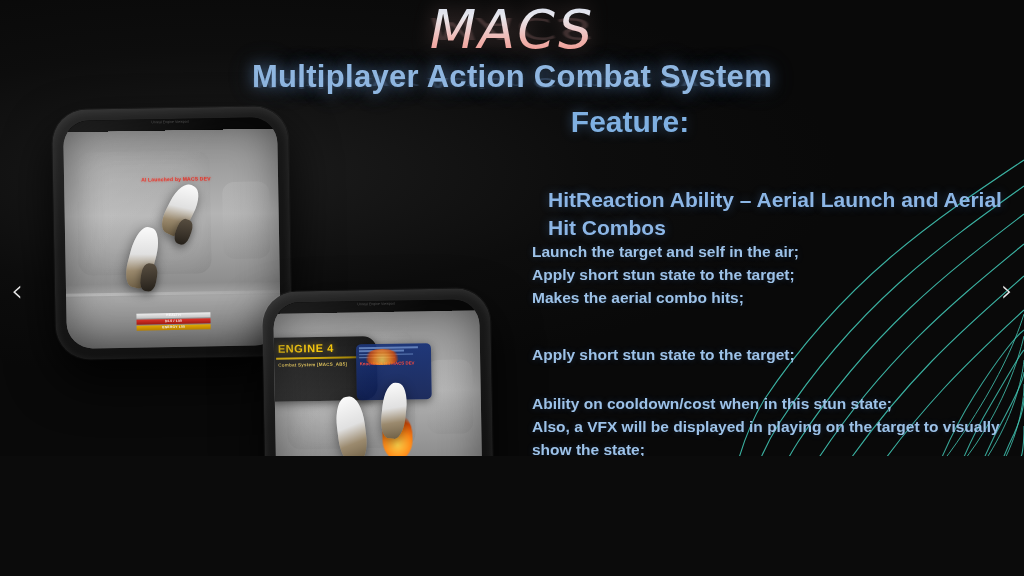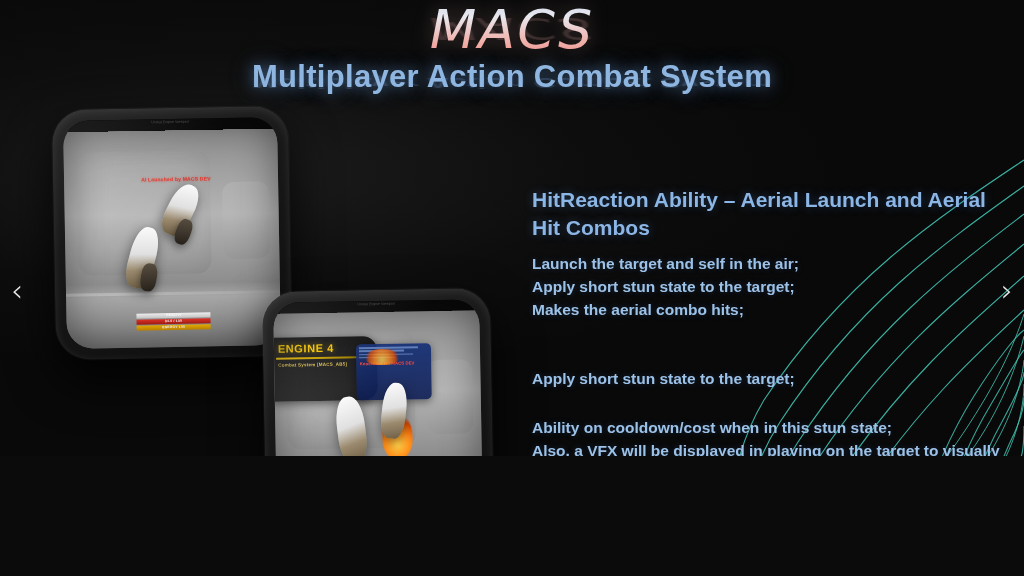--- a/index.html
+++ b/index.html
@@ -82,22 +82,23 @@
 
   
   #content { position:absolute; left:532px; top:186px; width:470px; z-index:5; }
 
   .feature-head {
     font-size:21px;
     font-weight:700;
     color:#8cb6e6;
     line-height:1.32;
     text-shadow:0 0 10px rgba(80,140,220,.35);
-  }
-  .feature-lines { margin-top:12px; }
+    margin-left:16px;
+  }
+  .feature-lines { margin-top:0; }
   .feature-line {
     font-size:15.5px;
     font-weight:700;
     color:#9dc2e8;
     line-height:1.48;
     text-shadow:0 0 6px rgba(70,120,190,.30);
   }
   .gap-big { height:34px; }
   .gap-mid { height:26px; }
 
@@ -309,20 +310,21 @@
       <path d="M96 426 C 150 388, 202 340, 240 282 C 272 234, 290 196, 300 164"></path>
     </g>
   </svg>
 
   <div class="title-wrap" id="macs-reflection">MACS</div>
   <div class="title-wrap" id="macs-title">MACS</div>
 
   <div class="title-wrap" id="sub-reflection">Multiplayer Action Combat System</div>
   <div class="title-wrap" id="sub-title">Multiplayer Action Combat System</div>
 
+  <div id="feature-heading">Feature:</div>
 
   <div id="content">
 
     <div>
       <div class="feature-head">HitReaction Ability – Aerial Launch and Aerial Hit Combos</div>
       <div class="feature-lines">
         <div class="feature-line">Launch the target and self in the air;</div>
         <div class="feature-line">Apply short stun state to the target;</div>
         <div class="feature-line">Makes the aerial combo hits;</div>
       </div>

